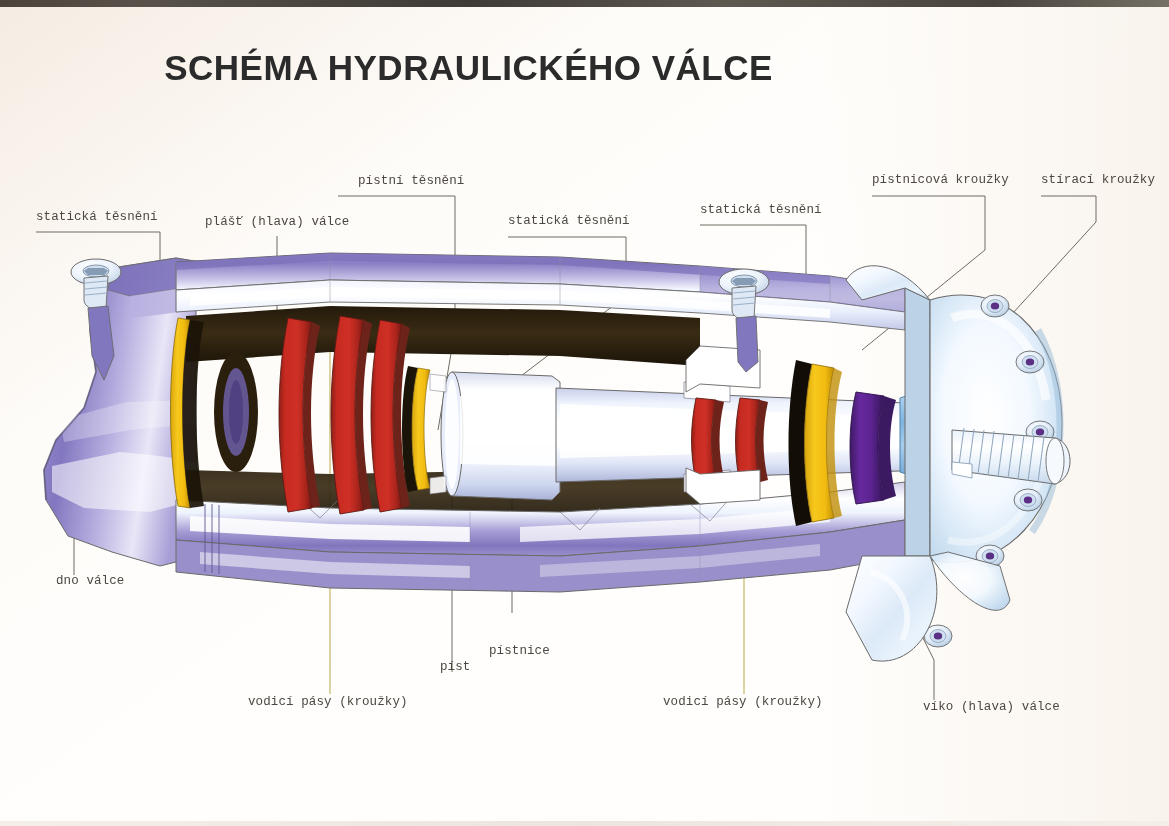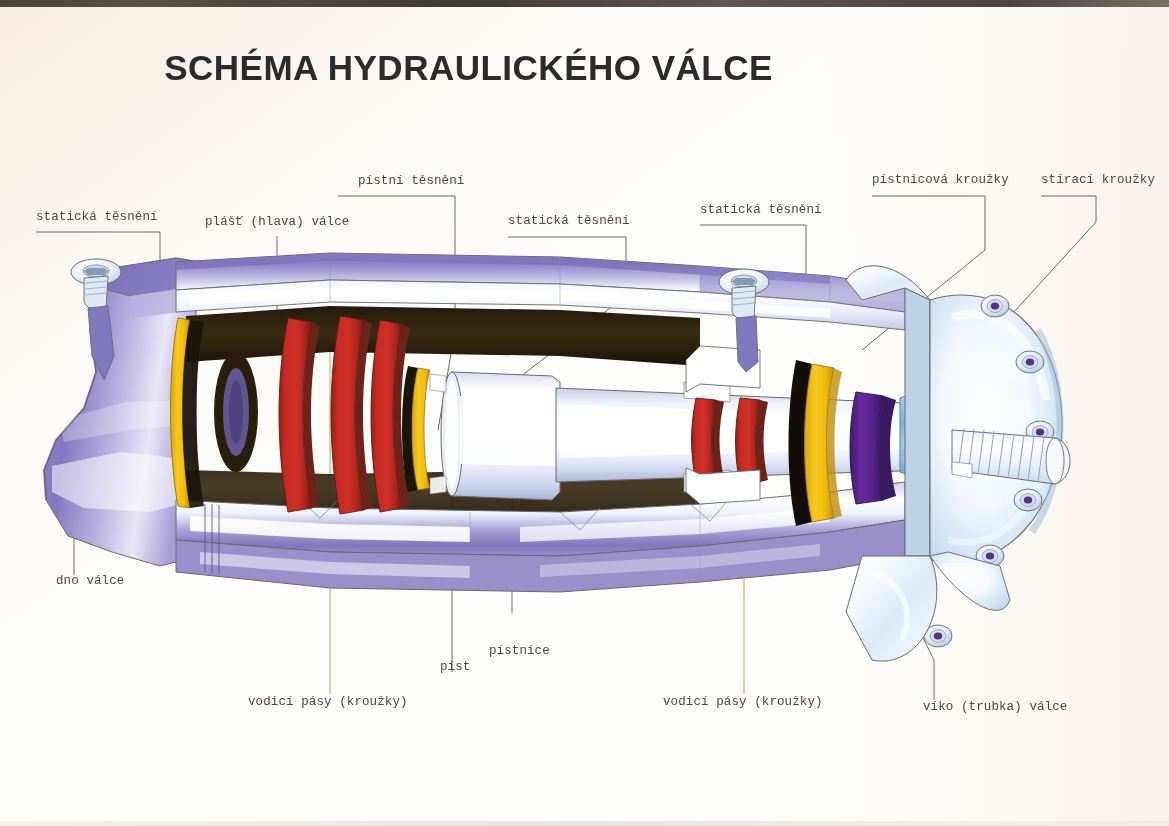--- a/index.html
+++ b/index.html
@@ -461,13 +461,13 @@
 <div class="lbl" style="left:508px; top:214px;">statická těsnění</div>
 <div class="lbl" style="left:700px; top:203px;">statická těsnění</div>
 <div class="lbl" style="left:872px; top:173px;">pístnicová kroužky</div>
 <div class="lbl" style="left:1041px;top:173px;">stírací kroužky</div>
 
 <div class="lbl" style="left:44px;  top:574px;margin-left:12px;">dno válce</div>
 <div class="lbl" style="left:489px; top:644px;">pístnice</div>
 <div class="lbl" style="left:440px; top:660px;">píst</div>
 <div class="lbl" style="left:248px; top:695px;">vodicí pásy (kroužky)</div>
 <div class="lbl" style="left:663px; top:695px;">vodicí pásy (kroužky)</div>
-<div class="lbl" style="left:923px; top:700px;">víko (trubka) válce</div>
+<div class="lbl" style="left:923px; top:700px;">víko (hlava) válce</div>
 
 </body></html>

